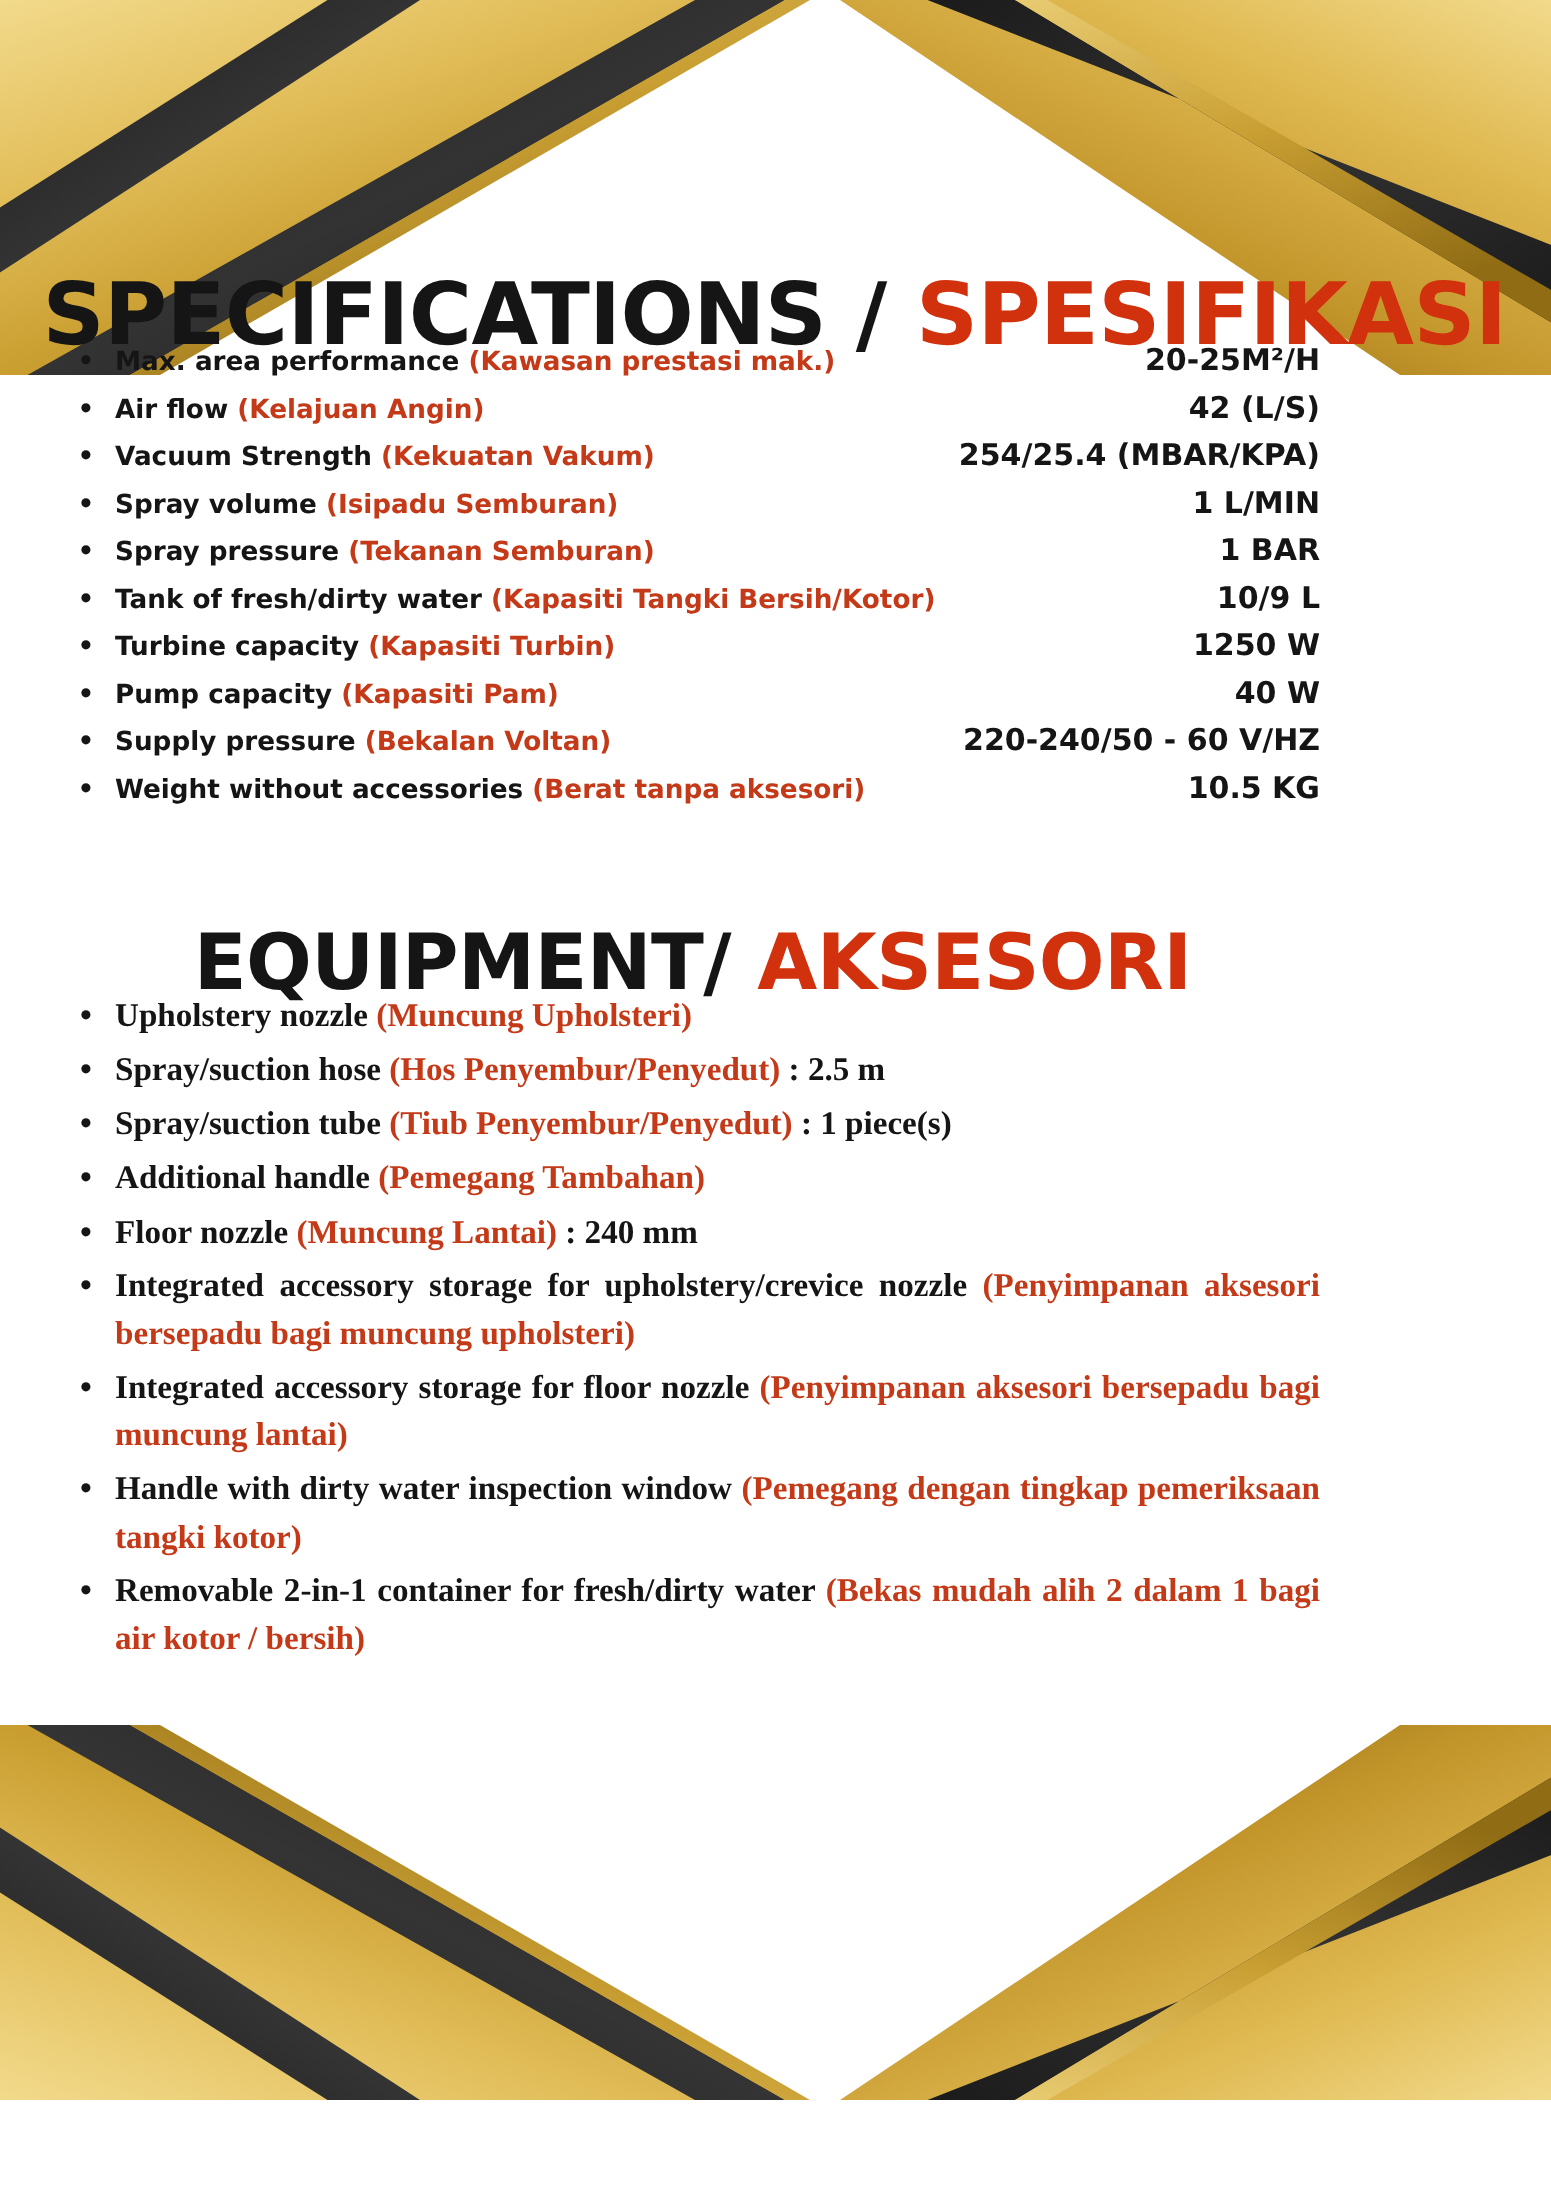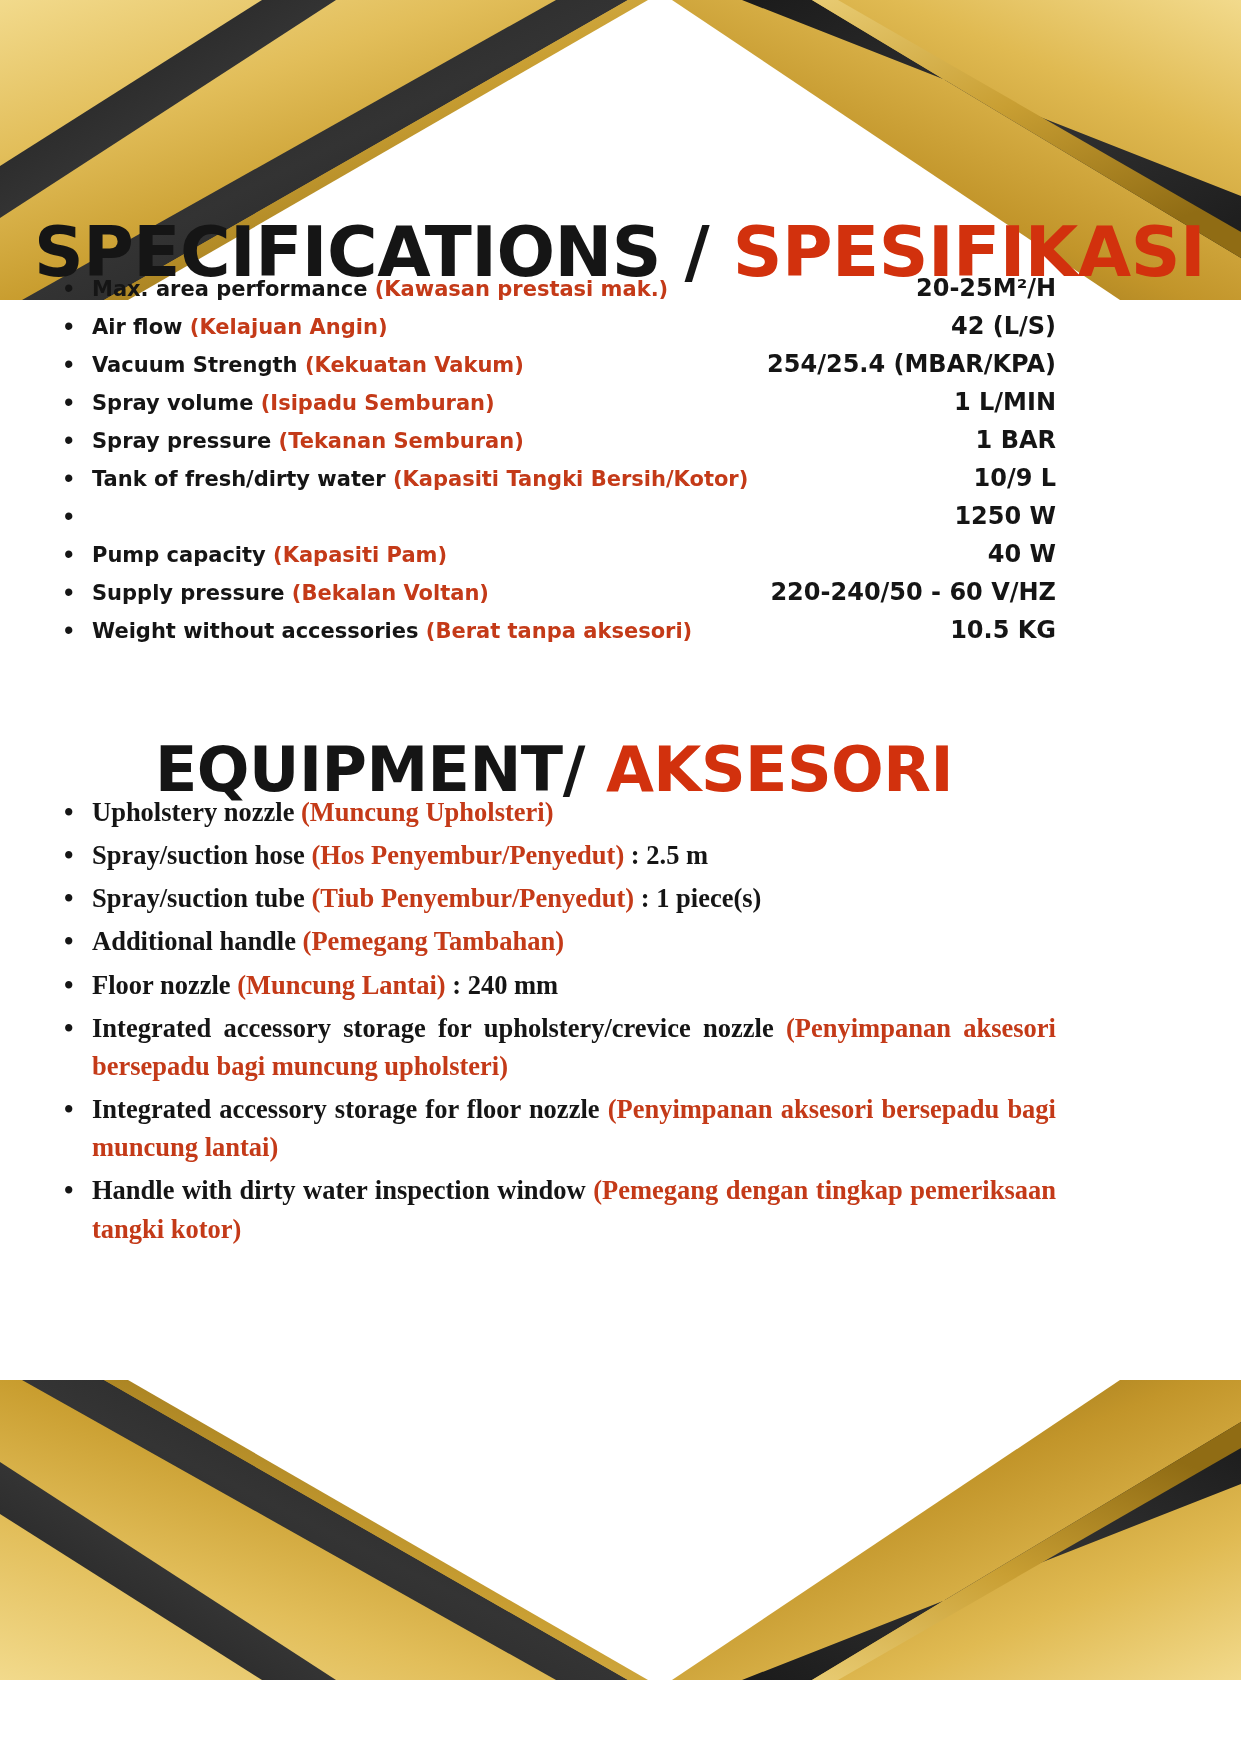--- a/index.html
+++ b/index.html
@@ -257,20 +257,21 @@
       </li>
       <li>
         <span class="spec-label"><span class="en">Spray pressure </span><span class="ml">(Tekanan Semburan)</span></span>
         <span class="spec-value">1 BAR</span>
       </li>
       <li>
         <span class="spec-label"><span class="en">Tank of fresh/dirty water </span><span class="ml">(Kapasiti Tangki Bersih/Kotor)</span></span>
         <span class="spec-value">10/9 L</span>
       </li>
       <li>
+        <span class="spec-label"><span class="en">Turbine capacity </span><span class="ml">(Kapasiti Turbin)</span></span>
         <span class="spec-value">1250 W</span>
       </li>
       <li>
         <span class="spec-label"><span class="en">Pump capacity </span><span class="ml">(Kapasiti Pam)</span></span>
         <span class="spec-value">40 W</span>
       </li>
       <li>
         <span class="spec-label"><span class="en">Supply pressure </span><span class="ml">(Bekalan Voltan)</span></span>
         <span class="spec-value">220-240/50 - 60 V/HZ</span>
       </li>
@@ -284,16 +285,17 @@
 
     <ul class="equiplist" id="equip-list">
       <li><span class="en">Upholstery nozzle </span><span class="ml">(Muncung Upholsteri)</span><span class="tail"></span></li>
       <li><span class="en">Spray/suction hose </span><span class="ml">(Hos Penyembur/Penyedut)</span><span class="tail"> : 2.5 m</span></li>
       <li><span class="en">Spray/suction tube </span><span class="ml">(Tiub Penyembur/Penyedut)</span><span class="tail"> : 1 piece(s)</span></li>
       <li><span class="en">Additional handle </span><span class="ml">(Pemegang Tambahan)</span><span class="tail"></span></li>
       <li><span class="en">Floor nozzle </span><span class="ml">(Muncung Lantai)</span><span class="tail"> : 240 mm</span></li>
       <li class="justify"><span class="en">Integrated accessory storage for upholstery/crevice nozzle </span><span class="ml">(Penyimpanan aksesori bersepadu bagi muncung upholsteri)</span><span class="tail"></span></li>
       <li class="justify"><span class="en">Integrated accessory storage for floor nozzle </span><span class="ml">(Penyimpanan aksesori bersepadu bagi muncung lantai)</span><span class="tail"></span></li>
       <li class="justify"><span class="en">Handle with dirty water inspection window </span><span class="ml">(Pemegang dengan tingkap pemeriksaan tangki kotor)</span><span class="tail"></span></li>
+      <li class="justify"><span class="en">Removable 2-in-1 container for fresh/dirty water </span><span class="ml">(Bekas mudah alih 2 dalam 1 bagi air kotor / bersih)</span><span class="tail"></span></li>
     </ul>
 
   </div>
 </div>
 
 </body></html>

